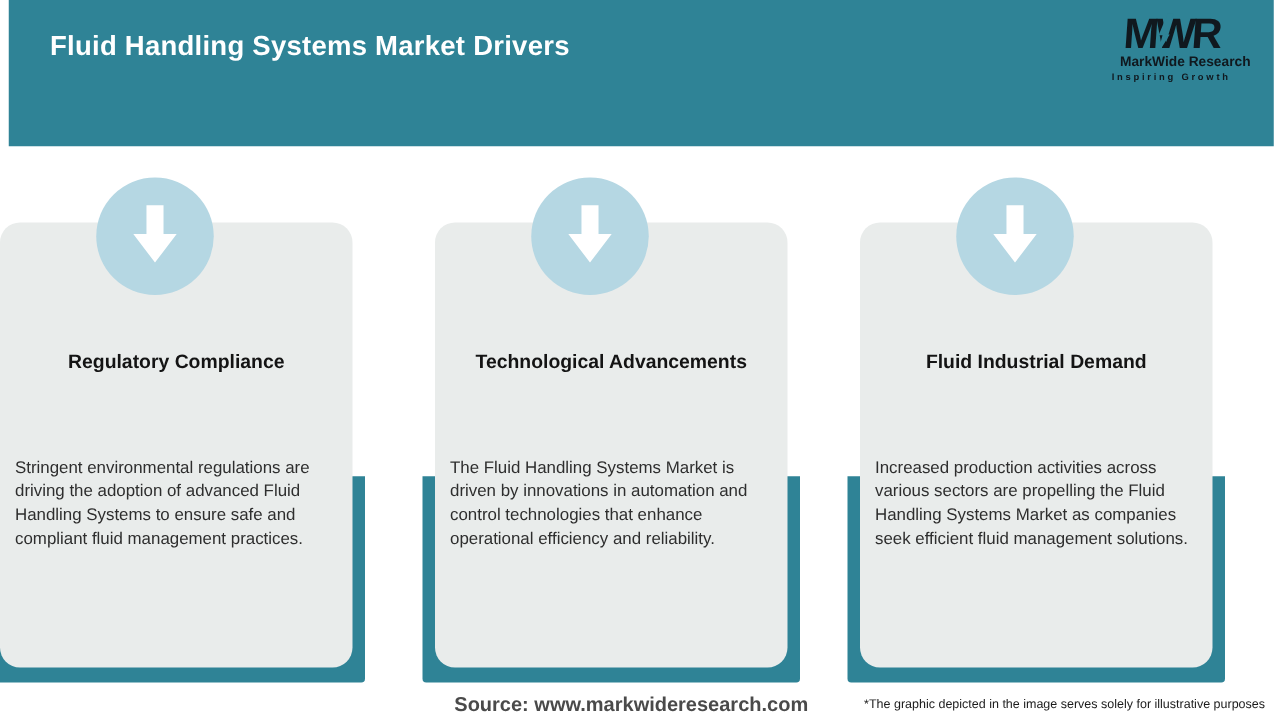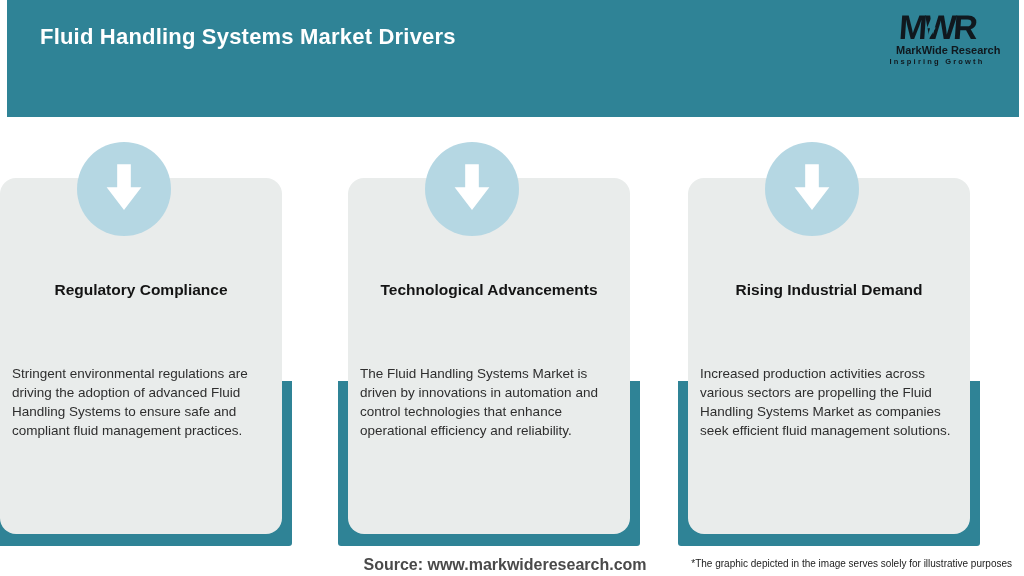--- a/index.html
+++ b/index.html
@@ -118,21 +118,21 @@
     <div class="icon-circle">
       <svg viewBox="0 0 100 100" aria-hidden="true">
         <polygon points="39,10 61,10 61,47 78,47 50,84 22,47 39,47" fill="#ffffff"></polygon>
       </svg>
     </div>
   </div>
 
   <div class="card-group">
     <div class="backdrop"></div>
     <div class="card">
-      <div class="card-title">Rising Industrial Demand</div>
+      <div class="card-title">Fluid Industrial Demand</div>
       <div class="card-body">Increased production activities across various sectors are propelling the Fluid Handling Systems Market as companies seek efficient fluid management solutions.</div>
     </div>
     <div class="icon-circle">
       <svg viewBox="0 0 100 100" aria-hidden="true">
         <polygon points="39,10 61,10 61,47 78,47 50,84 22,47 39,47" fill="#ffffff"></polygon>
       </svg>
     </div>
   </div>
 
   <div class="card-group">

